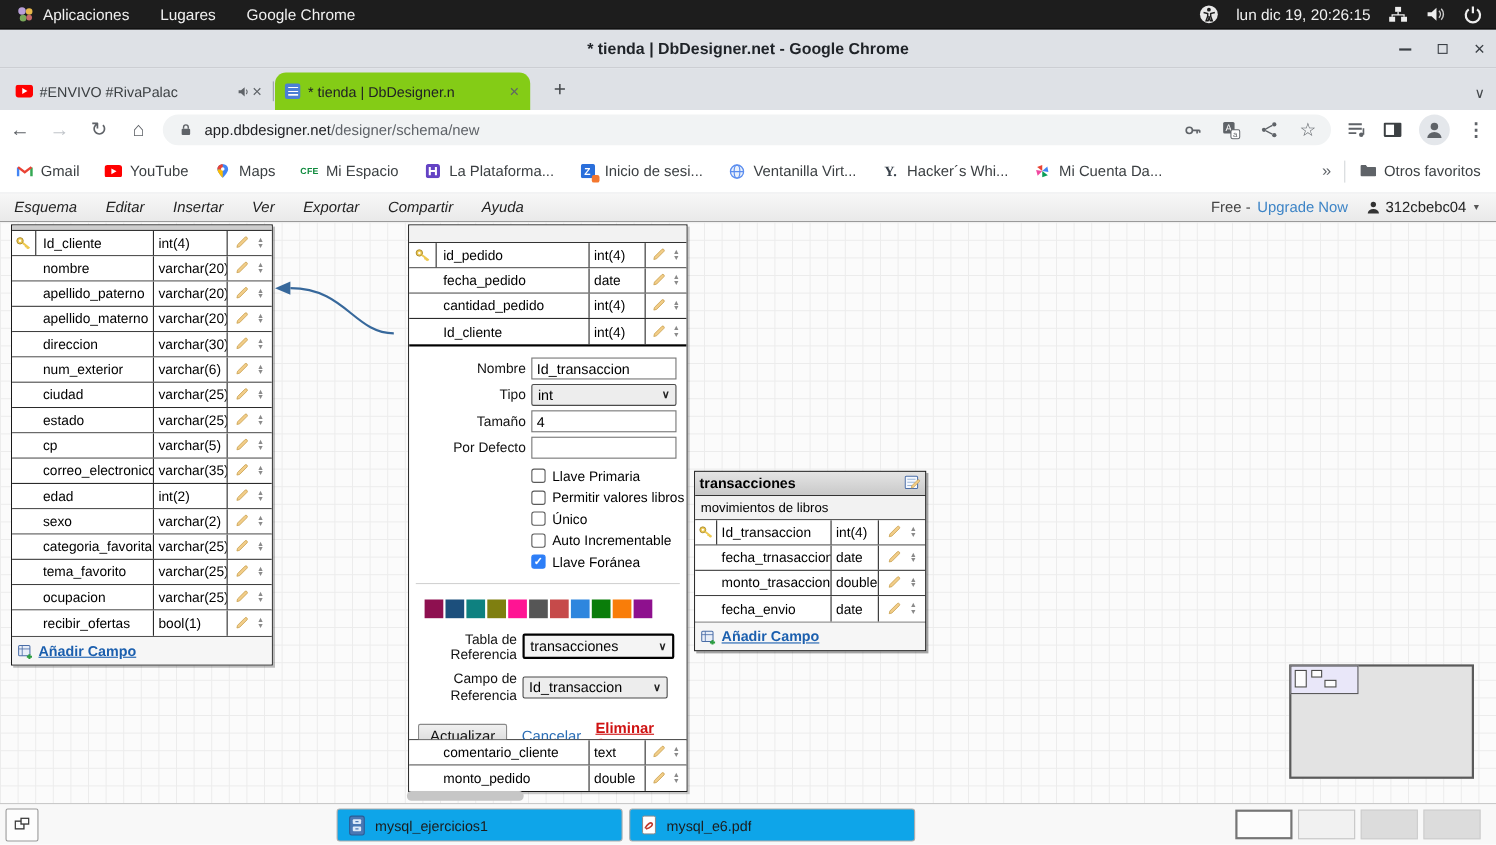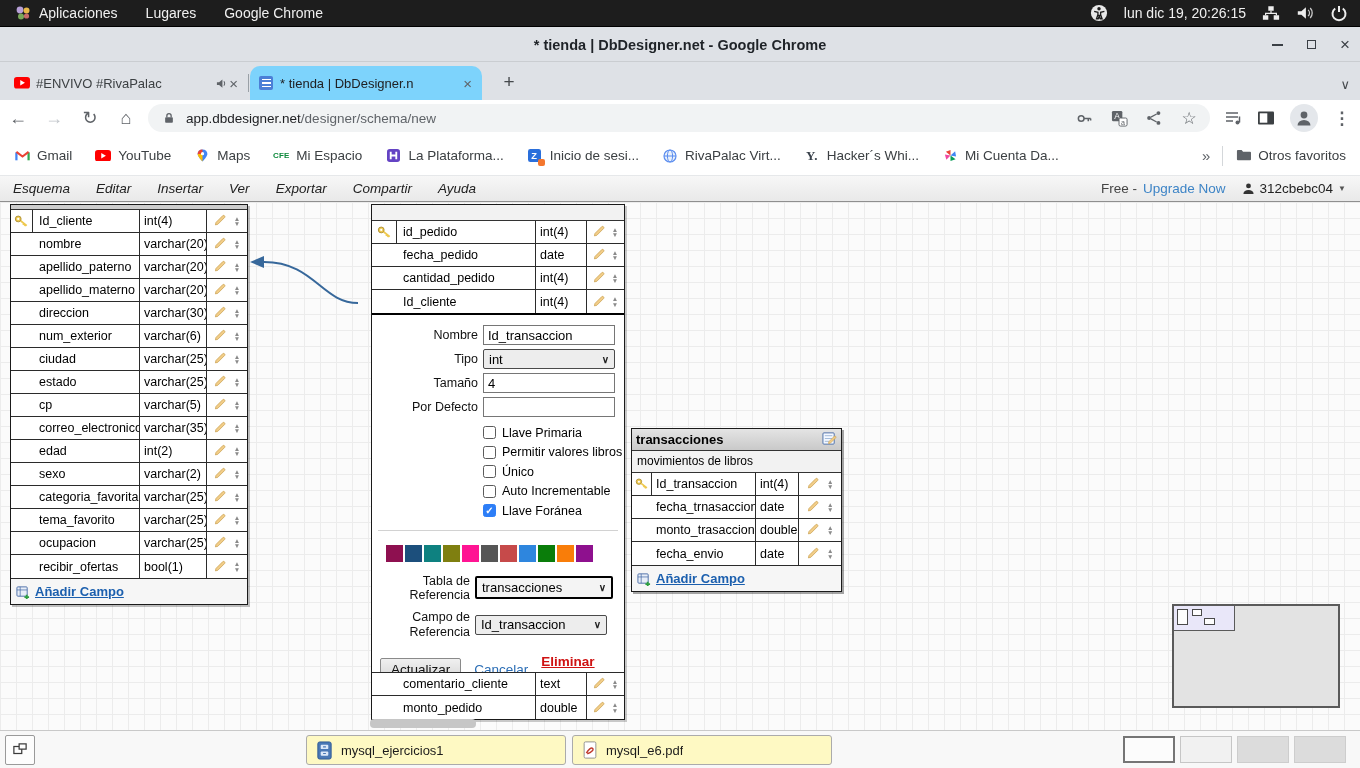--- a/index.html
+++ b/index.html
@@ -19,21 +19,21 @@
   #win-controls { position:absolute; right:10px; top:0; height:35px; display:flex; align-items:center; gap:24px; color:#3a3f45; }
   .ctl-min { width:11px; height:2px; background:#3a3f45; display:inline-block; }
   .ctl-max { width:9px; height:9px; border:1.6px solid #3a3f45; display:inline-block; }
   .ctl-close { font-size:17px; line-height:1; }
 
   
   #tabstrip { position:absolute; left:0; top:62px; width:1360px; height:38px; background:#dee1e6; }
   .tab { position:absolute; bottom:0; height:34px; display:flex; align-items:center; padding:0 8px; font-size:13px; color:#3c4043; }
   .tab.inactive { left:6px; width:242px; }
   .tab.inactive:after { content:""; position:absolute; right:-1px; top:8px; height:18px; width:1px; background:#9aa0a6; }
-  .tab.active { left:250px; width:232px; background:#7dd3fc; border-radius:10px 10px 0 0; color:#202124; }
+  .tab.active { left:250px; width:232px; background:#84cc16; border-radius:10px 10px 0 0; color:#202124; }
   .tlabel { flex:1; overflow:hidden; white-space:nowrap; margin:0 6px; }
   .tclose { font-size:15px; color:#5f6368; padding:0 2px; }
   .fav { width:16px; height:16px; display:inline-flex; align-items:center; justify-content:center; flex:none; }
   .dbfav { width:14px; height:14px; border-radius:2px; background:#4b7fd6; position:relative; }
   .dbfav:after { content:""; position:absolute; left:2.5px; right:2.5px; top:3px; height:8px; background:repeating-linear-gradient(#fff 0 1.4px, transparent 1.4px 3.4px); }
   #newtab-btn { position:absolute; left:497px; bottom:7px; font-size:19px; color:#45494d; width:24px; text-align:center; }
   #tab-chevron { position:absolute; right:10px; bottom:8px; font-size:13px; color:#45494d; }
 
   
   #toolbar { position:absolute; left:0; top:100px; width:1360px; height:36px; background:#fff; display:flex; align-items:center; }
@@ -110,21 +110,21 @@
   
   #rel-arrow { position:absolute; left:240px; top:50px; }
   #minimap { position:absolute; left:1172px; top:402px; width:168px; height:104px; background:#e3e3e3; border:2px solid #5a5a5a; }
   #mini-view { position:absolute; left:-1px; top:-1px; width:62px; height:26px; background:#e9e7f9; border:1px solid #5a5a5a; }
   .mini-rect { position:absolute; background:#fdfdfd; border:1px solid #4a4a4a; }
   #hscroll-thumb { position:absolute; left:370px; top:517px; width:106px; height:9px; background:#c6c6c6; border-radius:4px; }
 
   
   #taskbar { position:absolute; left:0; top:730px; width:1360px; height:38px; background:#f8f8f8; border-top:1px solid #c9c9c9; }
   #showdesk { position:absolute; left:5px; top:4px; width:30px; height:30px; background:#fdfdfd; border:1px solid #9a9a9a; border-radius:2px; display:flex; align-items:center; justify-content:center; }
-  .taskbtn { position:absolute; top:4px; width:260px; height:30px; border:1px solid #ababab; border-radius:3px; background:#fef9c3; display:flex; align-items:center; gap:7px; padding:0 8px; font-size:13px; color:#1c1c1c; white-space:nowrap; overflow:hidden; }
+  .taskbtn { position:absolute; top:4px; width:260px; height:30px; border:1px solid #ababab; border-radius:3px; background:#0ea5e9; display:flex; align-items:center; gap:7px; padding:0 8px; font-size:13px; color:#1c1c1c; white-space:nowrap; overflow:hidden; }
   .taskbtn.active { background:#cecece; border-color:#8a8a8a;margin-top:37px; }
   .taskbtn .lbl { overflow:hidden; text-overflow:ellipsis; }
   .chromeball { width:19px; height:19px; border-radius:50%; background:conic-gradient(from -30deg,#ea4335 0 33%,#fbbc05 0 66%,#34a853 0 100%); position:relative; flex:none; }
   .chromeball:after { content:""; position:absolute; inset:4.5px; background:#4285f4; border:1.6px solid #fff; border-radius:50%; }
   #workspaces { position:absolute; right:14px; top:5px; display:flex; gap:5px; }
   .wsbox { width:52px; height:27px; }
   .ws1 { background:#fcfcfc; border:2px solid #757575; }
   .ws2 { background:#f1f1f1; border:1px solid #c6c6c6; }
   .ws3,.ws4 { background:#dcdcdc; border:1px solid #cdcdcd; }
 </style>
@@ -338,21 +338,21 @@
       <span>Inicio de sesi...</span>
     </span>
     <span class="bm">
       <span class="bmico">
           <svg viewBox="0 0 14 14" width="14">
             <circle cx="7" cy="7" r="6" fill="#eaf1fb" stroke="#5b8def" stroke-width="1.2"></circle>
             <ellipse cx="7" cy="7" rx="2.6" ry="6" fill="none" stroke="#5b8def"></ellipse>
             <path d="M1 7 h12" stroke="#5b8def"></path>
           </svg>
         </span>
-      <span>RivaPalac Virt...</span>
+      <span>Ventanilla Virt...</span>
     </span>
     <span class="bm">
       <span class="bmico" style="font-family:'Liberation Serif',serif;font-weight:bold;font-size:13px;color:#38404a">Y.</span>
       <span>Hacker´s Whi...</span>
     </span>
     <span class="bm">
       <span class="bmico">
           <svg viewBox="0 0 14 14" width="13">
             <path d="M7 7 L2 3 L7 1 z" fill="#ea4335"></path>
             <path d="M7 7 L12 2.5 L13 8 z" fill="#4285f4"></path>

